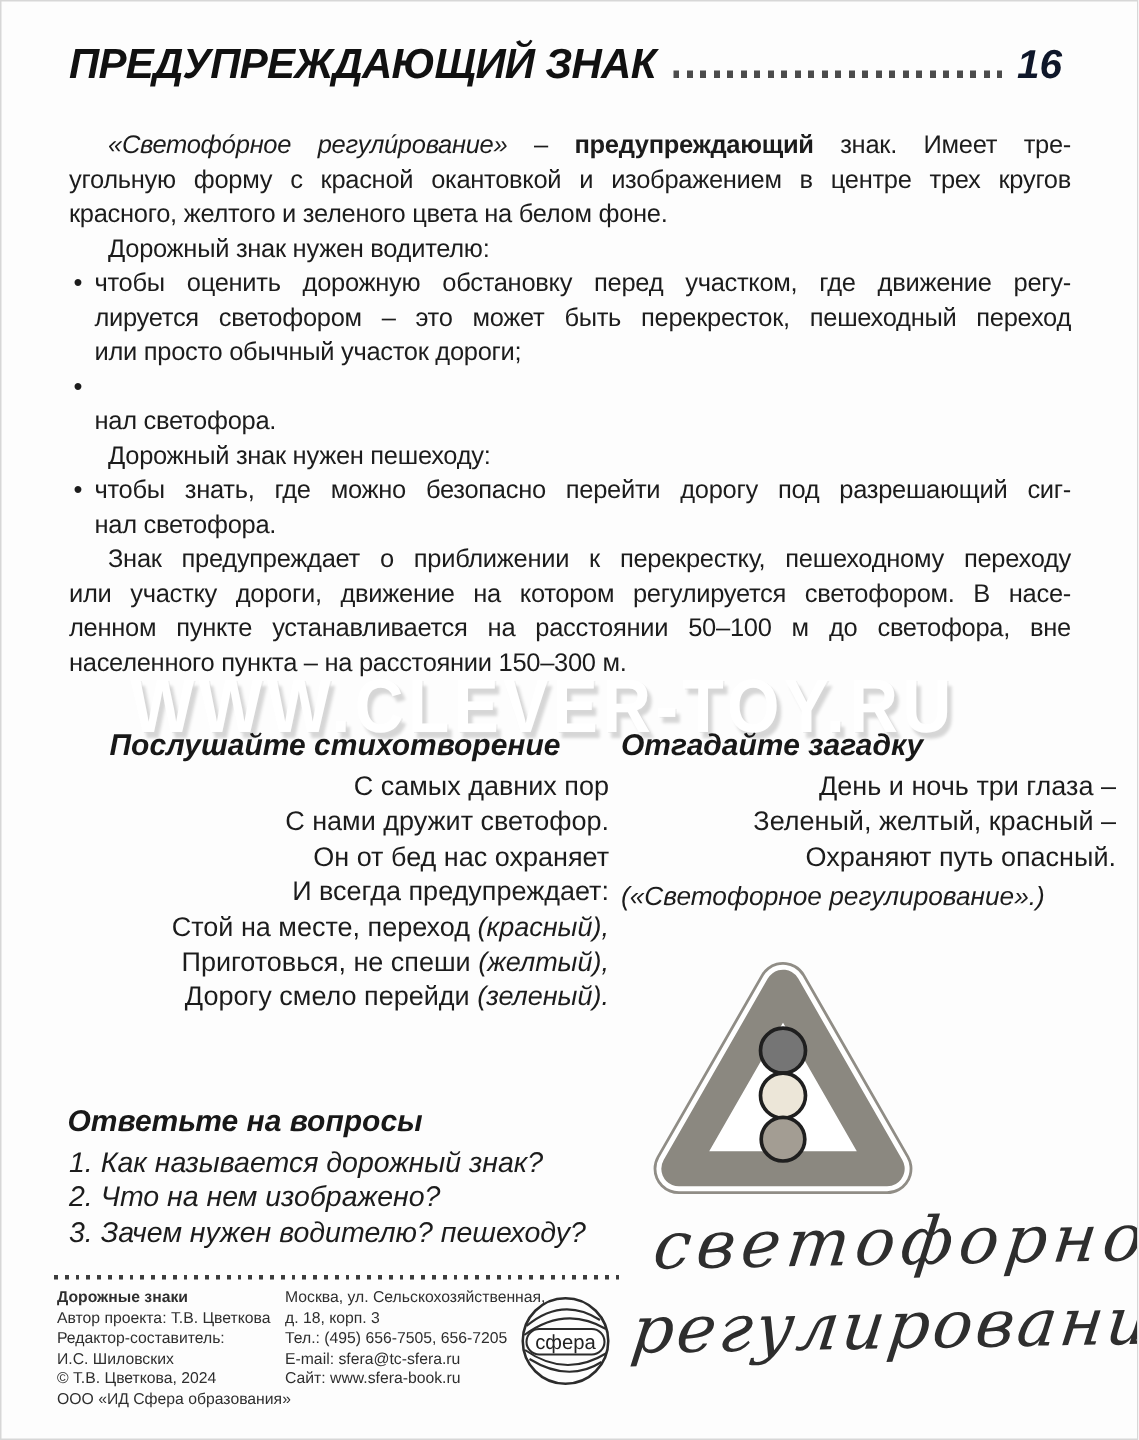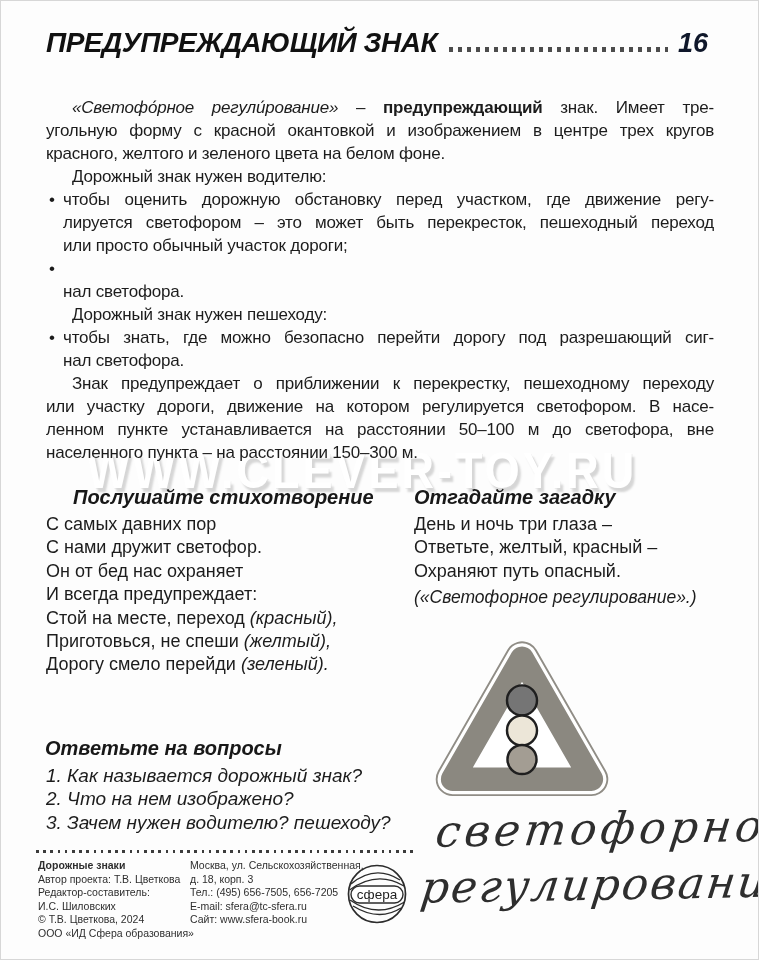--- a/index.html
+++ b/index.html
@@ -8,41 +8,41 @@
         font-family:"Liberation Sans",sans-serif;color:#1c1c1c;}
 
   
   #title-row{position:absolute;left:45px;top:26px;right:50px;display:flex;align-items:flex-end;}
   #page-title{font-size:28px;font-weight:bold;font-style:italic;letter-spacing:-.5px;color:#111;white-space:nowrap;}
   #title-leader{flex:1;height:5px;margin:0 10px 7px 12px;
         background:repeating-linear-gradient(90deg,#4c4c4c 0 4px,transparent 4px 9px);}
   #page-number{font-size:27px;font-weight:bold;font-style:italic;color:#0f172a;}
 
   
-  #body-text{position:absolute;left:45px;top:84px;width:668px;font-size:17px;letter-spacing:-.2px;margin-top:11px;}
+  #body-text{position:absolute;left:45px;top:84px;width:668px;font-size:17px;letter-spacing:-.2px;}
   .bl{position:relative;height:23px;line-height:23px;text-align:left;white-space:nowrap;}
   .bl.just{white-space:normal;text-align:justify;text-align-last:justify;}
   .bl.indent{text-indent:26px;}
   .bl.bullet,.bl.hang{padding-left:17px;}
   .bl.bullet .bullet{position:absolute;left:3px;text-indent:0;}
   .i{font-style:italic;} .b{font-weight:bold;} .n{}
 
   
   #watermark{position:absolute;left:86px;top:444px;width:620px;z-index:0;
         font-size:45px;font-weight:bold;letter-spacing:3px;color:#ffffff;
         text-shadow:3px 4px 2px #d6d6d6, 1px 1px 0 #efefef;transform:scaleY(1.12);white-space:nowrap;}
 
   
   .sec-title{position:absolute;font-size:20px;font-weight:bold;font-style:italic;color:#181818;z-index:1;}
   #poem-title{left:44px;top:485px;margin-left:28px;}
   #riddle-title{left:413px;top:485px;}
   #questions-title{left:44px;top:736px;}
   #poem-lines{position:absolute;left:45px;top:512px;width:360px;z-index:1;}
   #riddle-lines{position:absolute;left:413px;top:512px;width:330px;z-index:1;}
-  .pline{height:23.4px;line-height:23.4px;font-size:18px;white-space:nowrap;}
+  .pline{height:23.4px;line-height:23.4px;font-size:18px;white-space:nowrap;text-align:right;}
   #riddle-answer{position:absolute;left:413px;top:584px;font-size:17.5px;font-style:italic;height:24px;line-height:24px;z-index:1;}
   #question-items{position:absolute;left:45px;top:763px;width:370px;}
   .qline{height:23.3px;line-height:23.3px;font-size:19px;white-space:nowrap;font-style:italic;}
 
   
   #sign{position:absolute;left:427px;top:630px;width:188px;height:166px;}
 
   
   #handwriting{position:absolute;left:424px;top:800px;width:330px;z-index:1;
         font-family:"DejaVu Serif",serif;font-style:italic;color:#2e2e2e;
@@ -99,21 +99,21 @@
       <div class="pline"><span class="n">Он от бед нас охраняет</span></div>
       <div class="pline"><span class="n">И всегда предупреждает:</span></div>
       <div class="pline"><span class="n">Стой на месте, переход </span><span class="i">(красный),</span></div>
       <div class="pline"><span class="n">Приготовься, не спеши </span><span class="i">(желтый),</span></div>
       <div class="pline"><span class="n">Дорогу смело перейди </span><span class="i">(зеленый).</span></div>
     </div>
 
   <div id="riddle-title" class="sec-title">Отгадайте загадку</div>
   <div id="riddle-lines">
       <div class="pline"><span class="n">День и ночь три глаза –</span></div>
-      <div class="pline"><span class="n">Ответьте, желтый, красный –</span></div>
+      <div class="pline"><span class="n">Зеленый, желтый, красный –</span></div>
       <div class="pline"><span class="n">Охраняют путь опасный.</span></div>
     </div>
   <div id="riddle-answer">(«Светофорное регулирование».)</div>
 
   <div id="questions-title" class="sec-title">Ответьте на вопросы</div>
   <div id="question-items">
       <div class="qline">1. Как называется дорожный знак?</div>
       <div class="qline">2. Что на нем изображено?</div>
       <div class="qline">3. Зачем нужен водителю? пешеходу?</div>
     </div>

